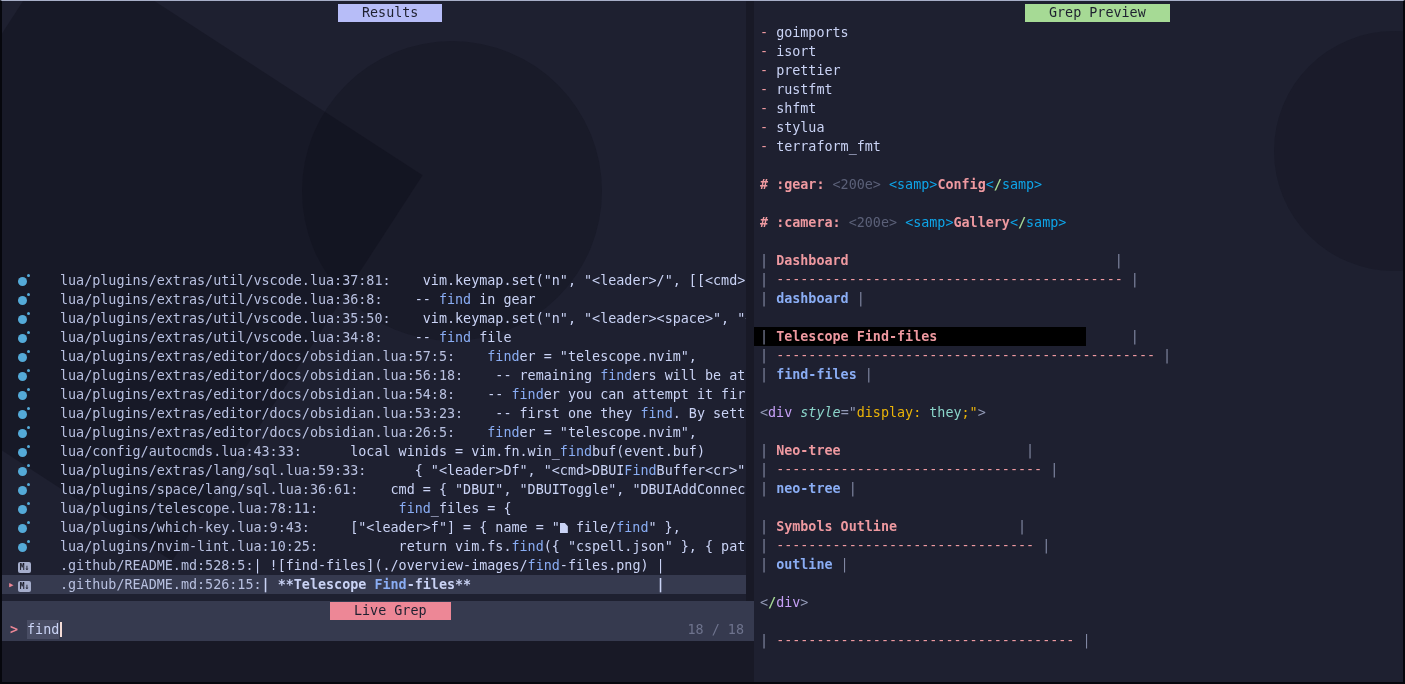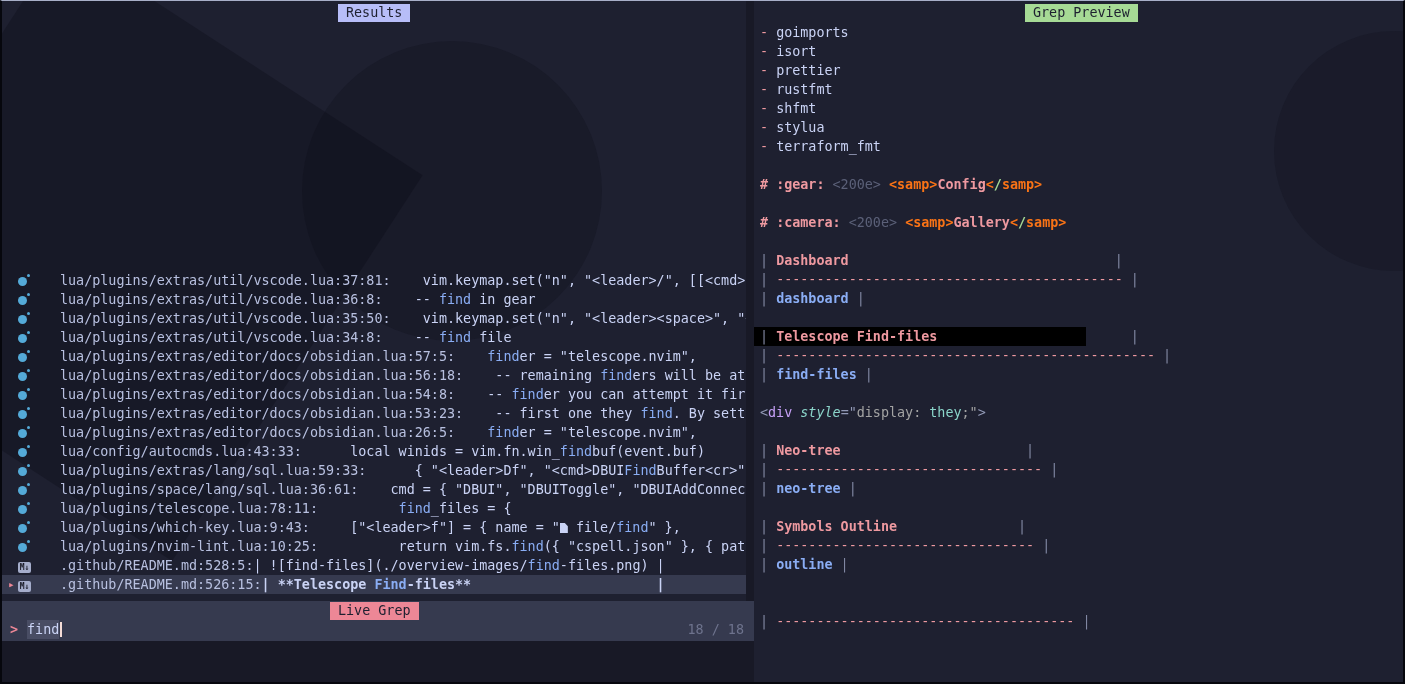--- a/index.html
+++ b/index.html
@@ -14,21 +14,21 @@
   
   .results-win{position:absolute;left:0;top:0;width:744px;height:622px;background:#1e2030;overflow:hidden;}
   .prompt-win{position:absolute;left:0;top:600px;width:752px;height:40px;background:#363a4f;overflow:hidden;text-align:right;}
   .preview-win{position:absolute;left:752px;top:0;width:651px;height:681px;background:#1e2030;overflow:hidden;}
   
   .wm{position:absolute;pointer-events:none;}
   .wm-band{left:60px;top:-60px;width:430px;height:460px;background:rgba(9,11,20,0.30);transform:rotate(33deg);transform-origin:top left;}
   .wm-disc{left:300px;top:40px;width:300px;height:300px;border-radius:50%;background:rgba(9,11,20,0.22);}
   .wm-disc2{left:520px;top:30px;width:240px;height:240px;border-radius:50%;background:rgba(9,11,20,0.20);}
   
-  .pill{position:absolute;top:3px;height:18px;line-height:18px;padding:0 8px;color:#1e2030;z-index:5;white-space:pre;}
+  .pill{position:absolute;top:3px;height:18px;line-height:18px;padding:0 24px;color:#1e2030;z-index:5;white-space:pre;}
   .pill-results{left:336px;background:#b7bdf8;}
   .pill-preview{left:271px;background:#a6da95;}
   .pill-livegrep{left:328px;top:1px;background:#ed8796;}
   
   .results-list{position:absolute;left:0;top:270px;width:100%;z-index:2;}
   .rrow{height:19px;display:flex;align-items:center;padding-left:6px;box-sizing:border-box;}
   .rrow.sel{background:#363a4f;}
   .caret{width:10px;flex:none;color:#ed8796;font-size:11px;line-height:19px;}
   .ico{width:13px;height:19px;flex:none;margin-right:12px;position:relative;}
   .ico-lua::before{content:"";position:absolute;left:0;top:6px;width:9px;height:9px;border-radius:50%;background:#54aad8;}
@@ -47,29 +47,29 @@
   .cursor{display:inline-block;width:2px;height:15px;background:#f4dbd6;margin-left:1px;}
   .prompt-counter{margin-left:auto;color:#6e738d;}
   
   .preview-lines{position:absolute;left:0;top:22px;width:100%;z-index:2;}
   .pline{height:19px;padding-left:6px;white-space:pre;box-sizing:border-box;}
   .pline.hl{background:#000000;width:332px;}
   .s-t{color:#cad3f5;}
   .s-b{color:#ee99a0;}
   .s-h{color:#ee99a0;font-weight:bold;}
   .s-g{color:#5b6078;}
-  .s-s{color:#f97316;font-weight:bold;}
+  .s-s{color:#0ea5e9;font-weight:normal;}
   .s-sl{color:#a6da95;font-weight:bold;}
   .s-p{color:#8087a2;}
   .s-d{color:#ee99a0;}
   .s-l{color:#8aadf4;font-weight:bold;}
   .s-a{color:#939ab7;}
   .s-tn{color:#c6a0f6;}
   .s-at{color:#8bd5ca;font-style:italic;}
-  .s-st{color:#a3a3a3;margin-top:42px;}
+  .s-st{color:#eab308;margin-top:42px;}
   .s-v{color:#8bd5ca;}
 </style>
 </head>
 <body>
 
 <div id="app">
 
   <div class="results-win">
     <div class="wm wm-band"></div>
     <div class="wm wm-disc"></div>
@@ -199,19 +199,20 @@
         <div class="pline"><span class="s-a">&lt;</span><span class="s-tn">div</span><span class="s-t"> </span><span class="s-at">style</span><span class="s-a">="</span><span class="s-st">display: </span><span class="s-v">they</span><span class="s-st">;"</span><span class="s-a">&gt;</span></div>
         <div class="pline"></div>
         <div class="pline"><span class="s-p">| </span><span class="s-h">Neo-tree</span><span class="s-t">                       </span><span class="s-p">|</span></div>
         <div class="pline"><span class="s-p">| </span><span class="s-d">---------------------------------</span><span class="s-p"> |</span></div>
         <div class="pline"><span class="s-p">| </span><span class="s-l">neo-tree</span><span class="s-p"> |</span></div>
         <div class="pline"></div>
         <div class="pline"><span class="s-p">| </span><span class="s-h">Symbols Outline</span><span class="s-t">               </span><span class="s-p">|</span></div>
         <div class="pline"><span class="s-p">| </span><span class="s-d">--------------------------------</span><span class="s-p"> |</span></div>
         <div class="pline"><span class="s-p">| </span><span class="s-l">outline</span><span class="s-p"> |</span></div>
         <div class="pline"></div>
+        <div class="pline"><span class="s-a">&lt;</span><span class="s-sl">/</span><span class="s-tn">div</span><span class="s-a">&gt;</span></div>
         <div class="pline"></div>
         <div class="pline"><span class="s-p">| </span><span class="s-d">-------------------------------------</span><span class="s-p"> |</span></div>
       </div>
     <div class="pill pill-preview">Grep Preview</div>
   </div>
 
 </div>
 
 </body></html>

